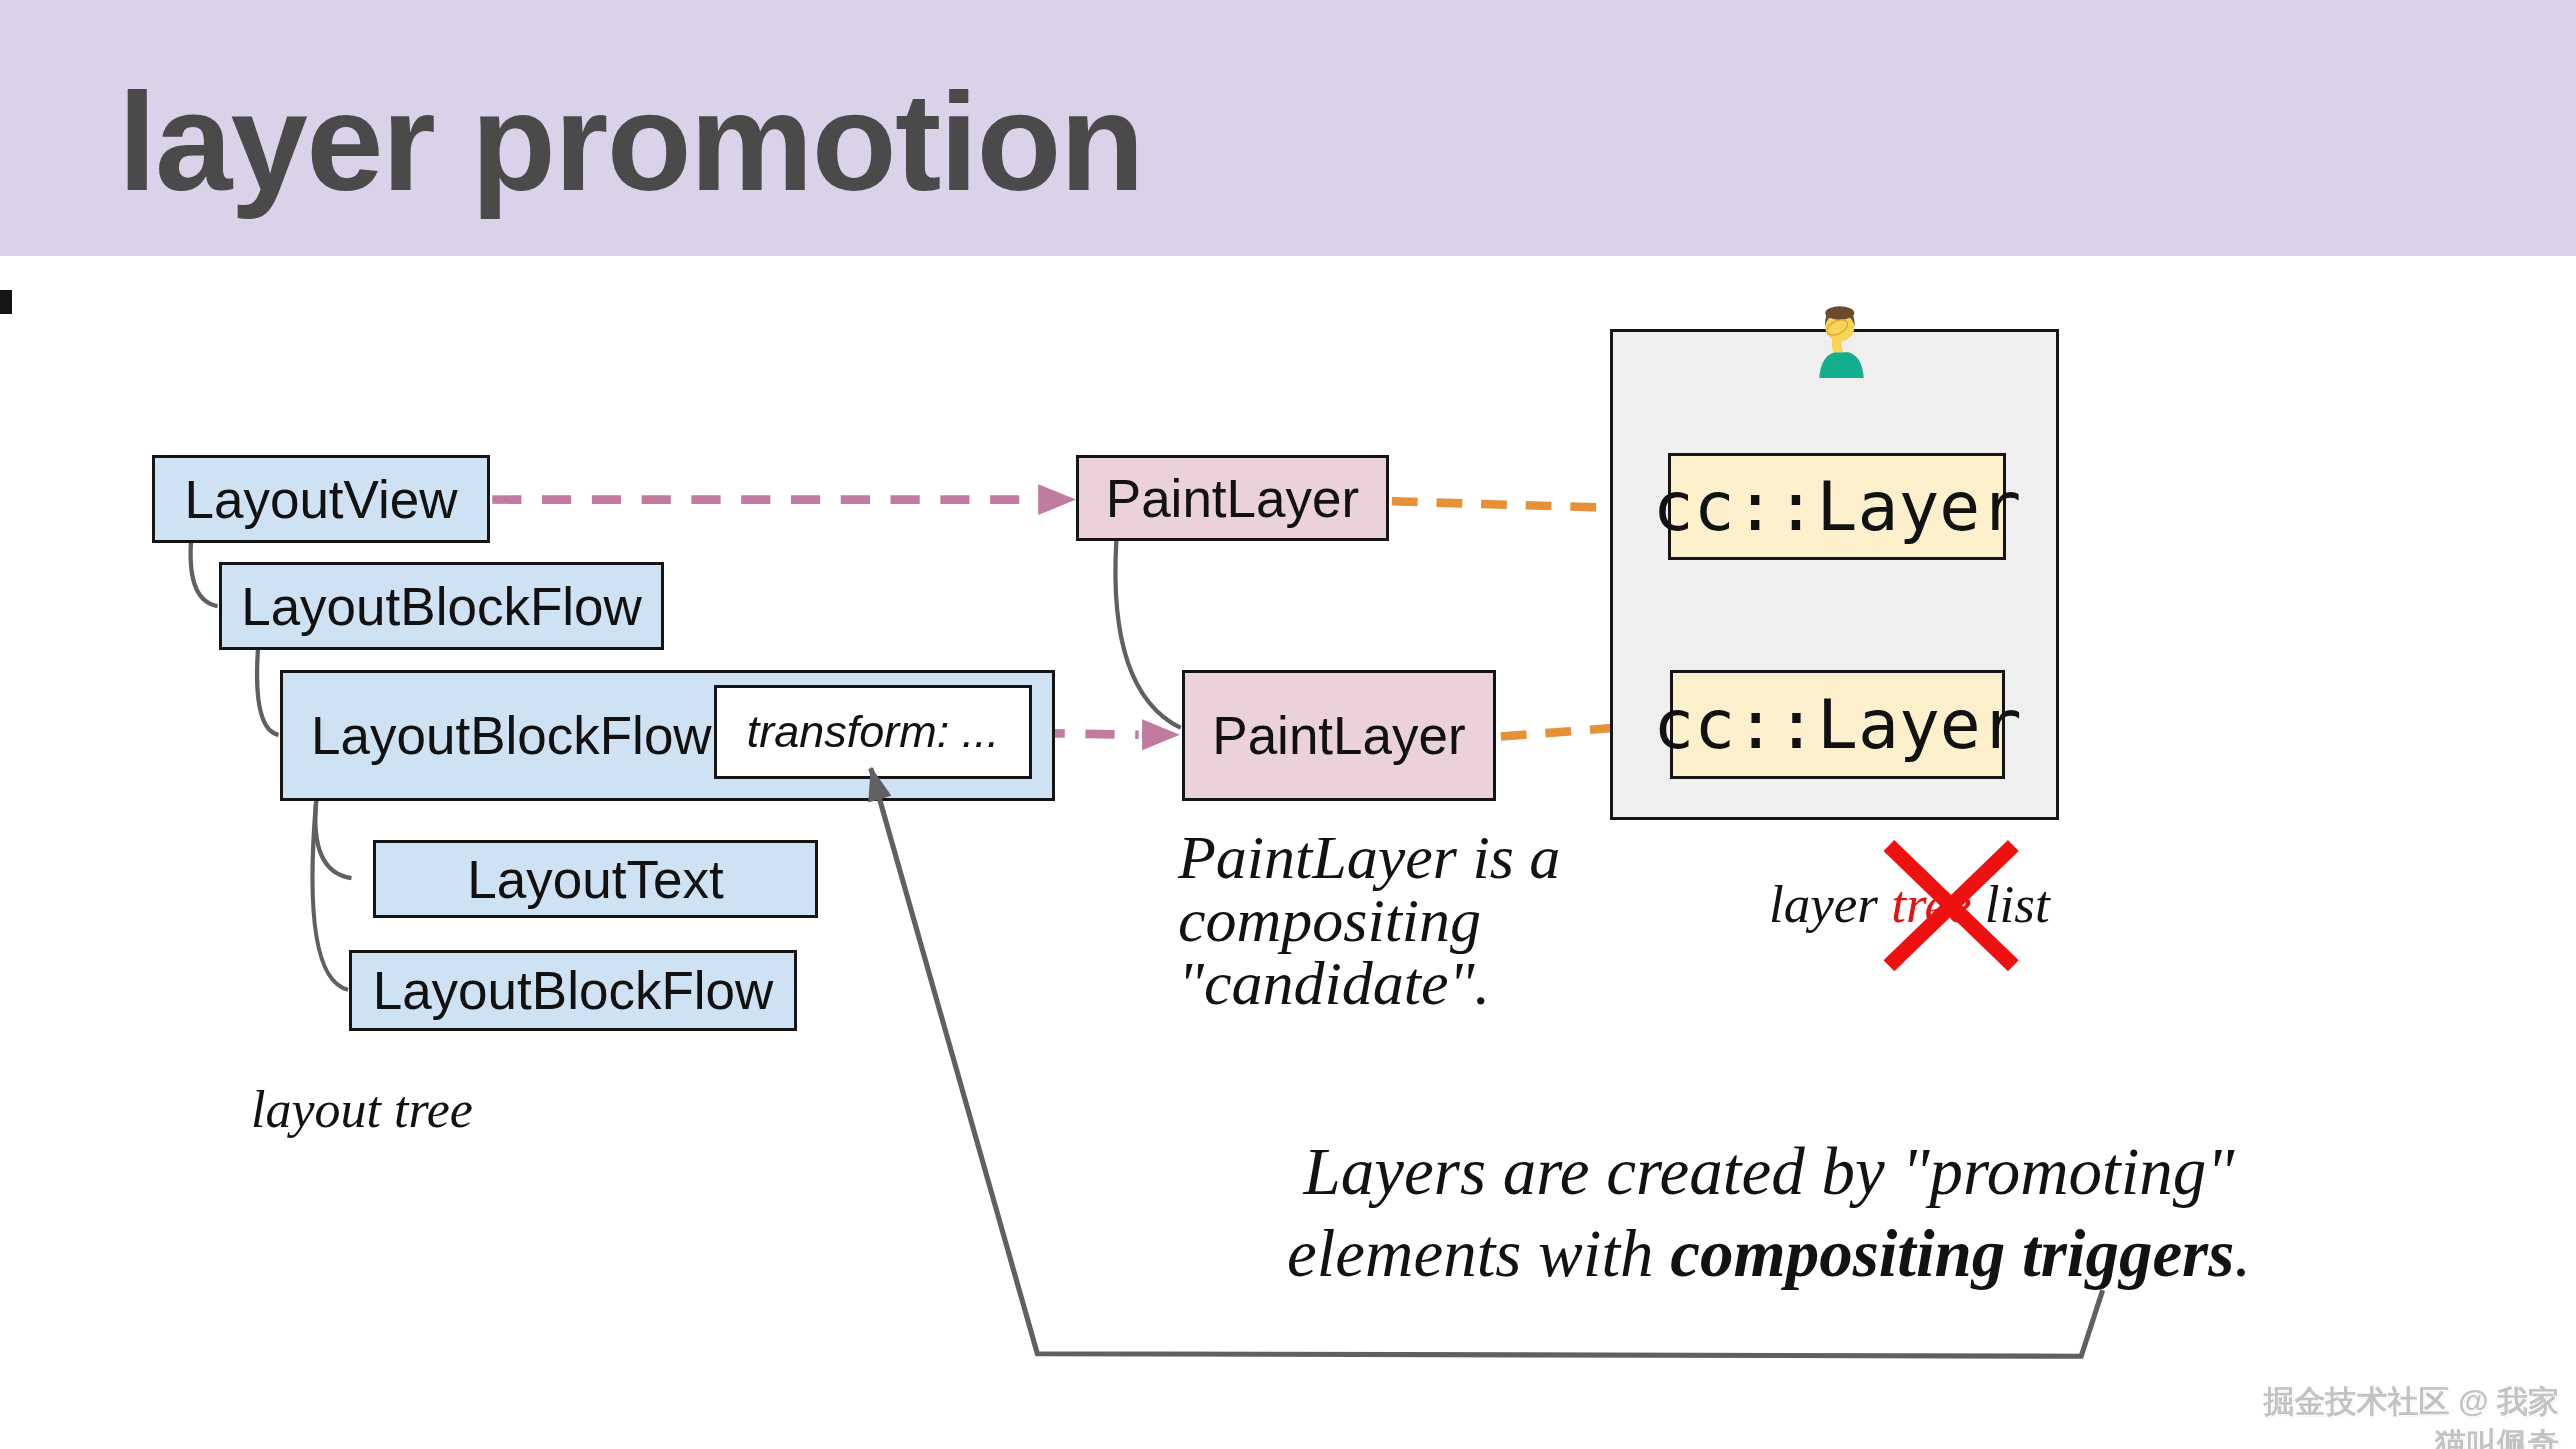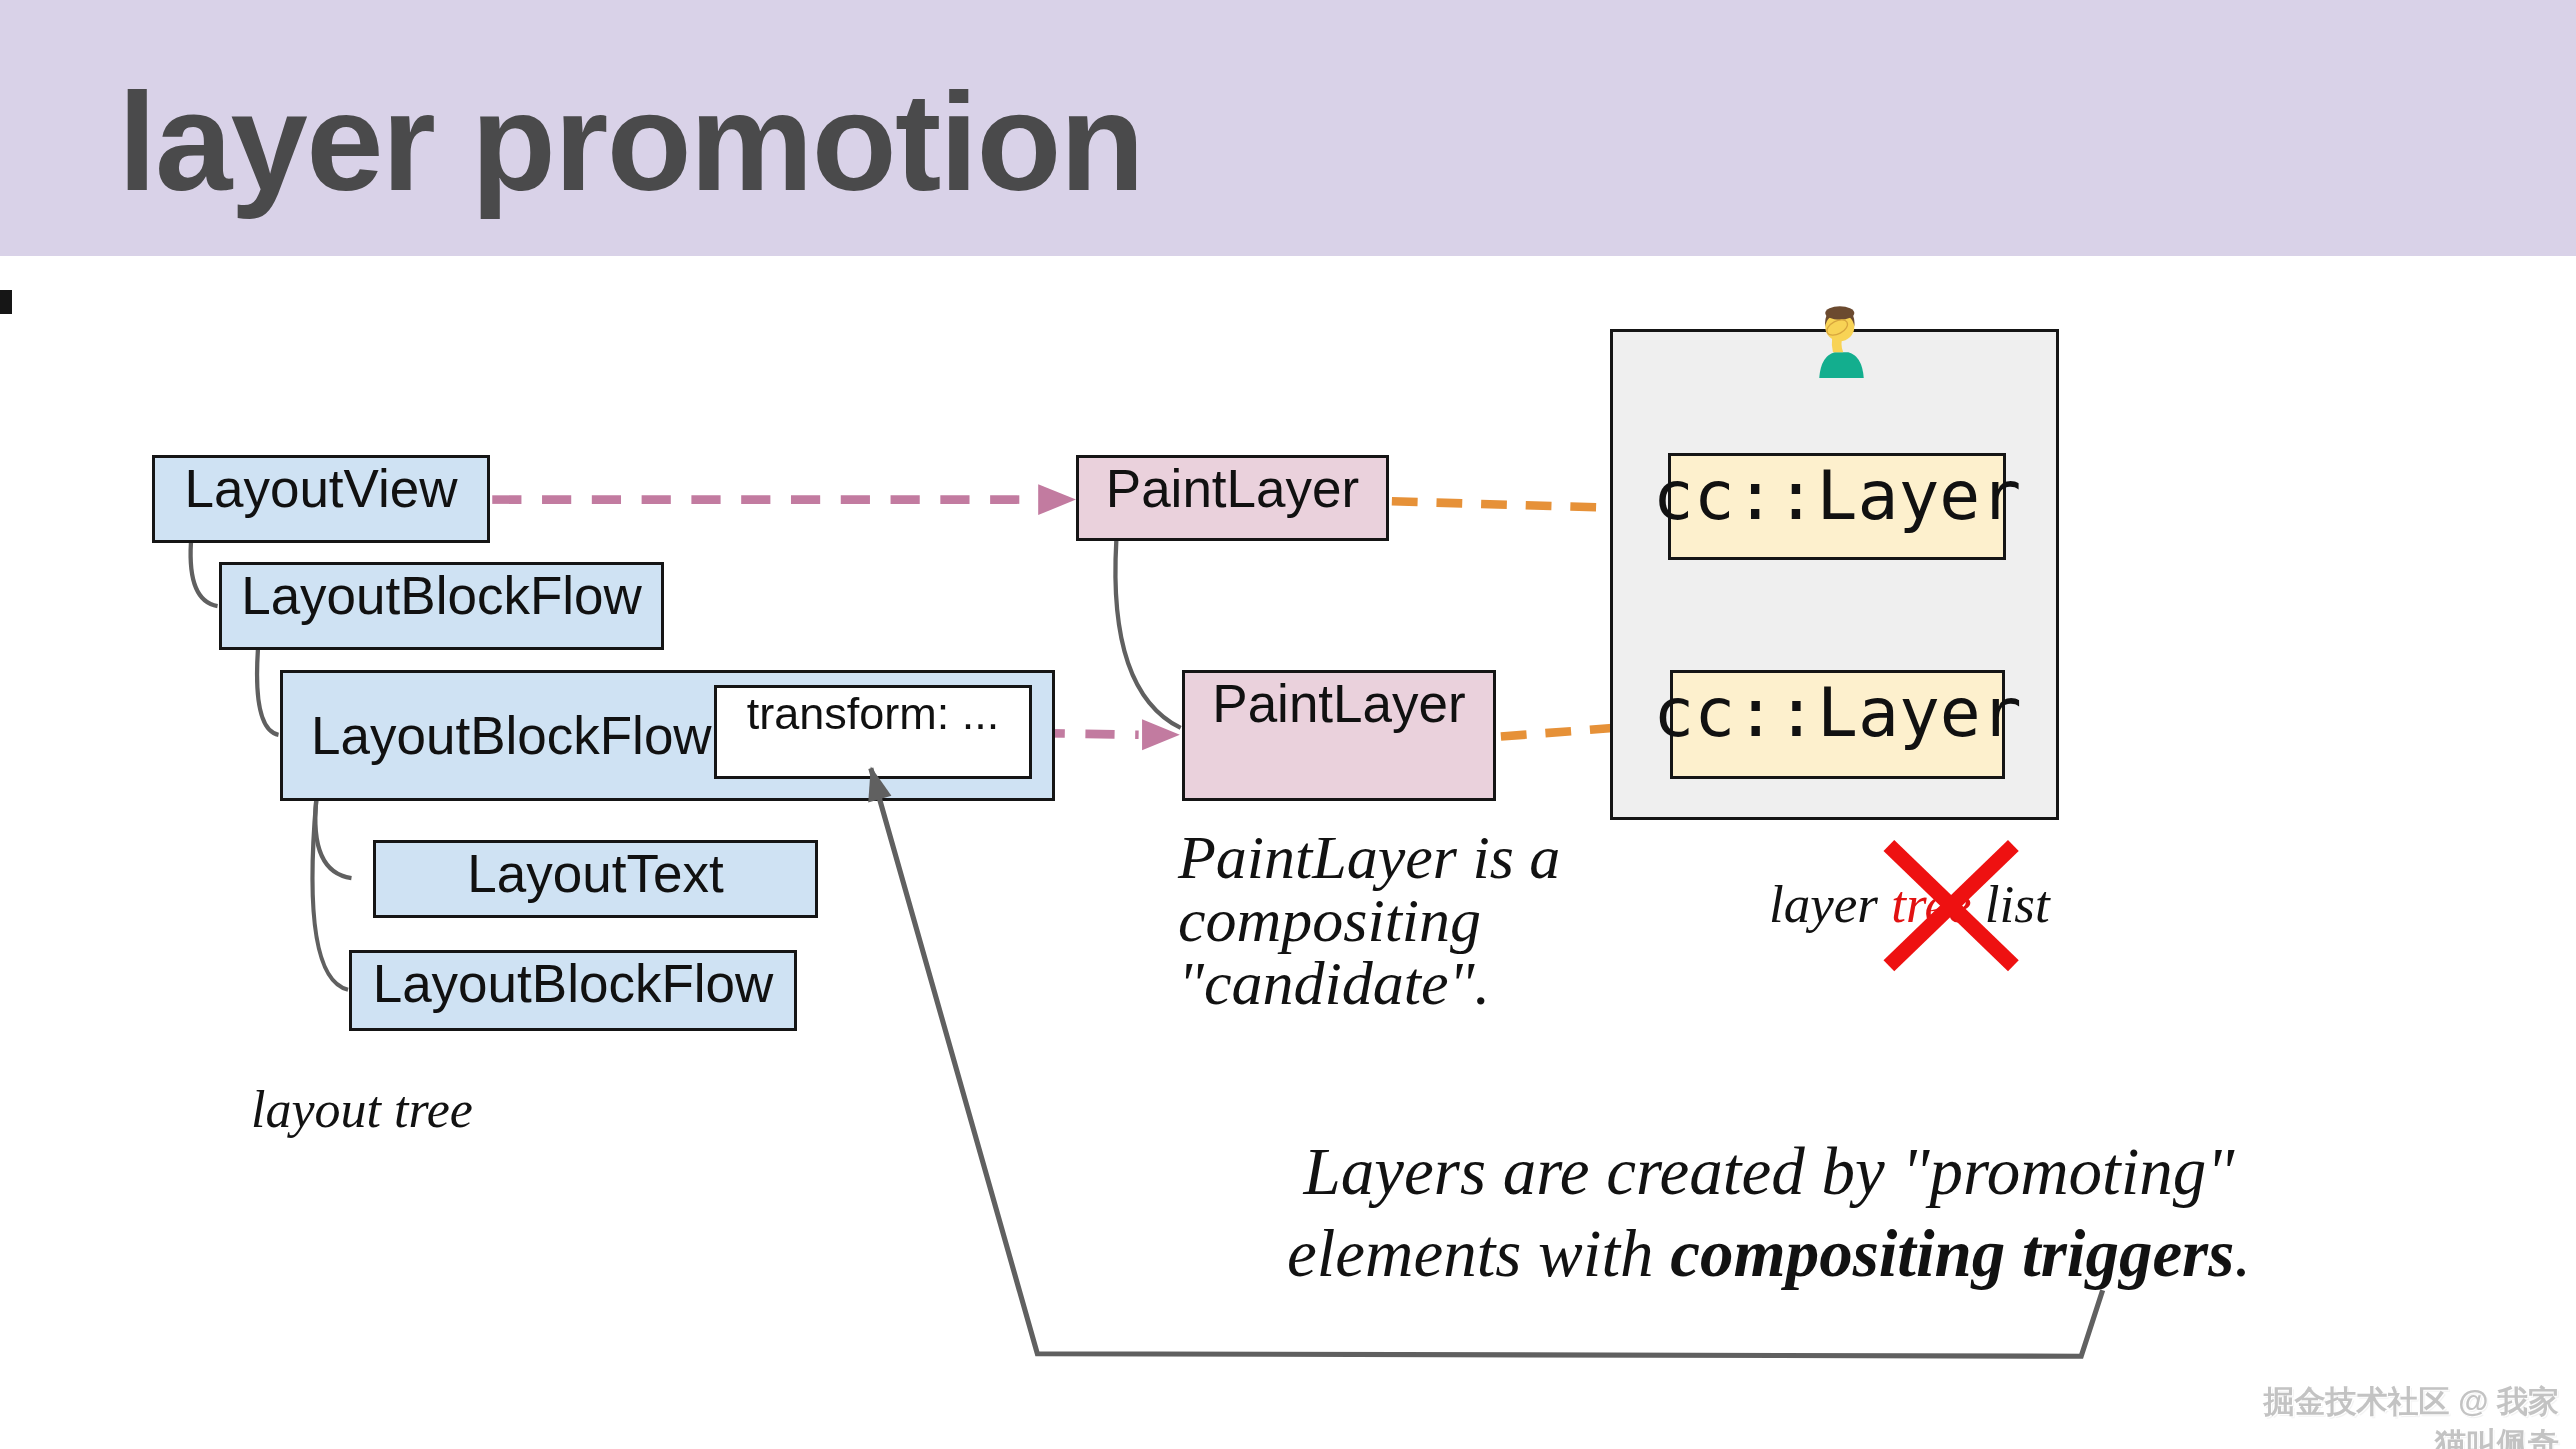--- a/index.html
+++ b/index.html
@@ -5,21 +5,21 @@
   html,body{margin:0;padding:0;background:#ffffff;}
   #stage{position:relative;width:2576px;height:1449px;background:#ffffff;overflow:hidden;
          font-family:"Liberation Sans",sans-serif;}
   .layer-svg{position:absolute;left:0;top:0;pointer-events:none;}
   
   #header{position:absolute;left:0;top:0;width:2576px;height:256px;background:#d9d2e8;}
   #page-title{position:absolute;left:118px;top:72px;font-size:139px;font-weight:bold;
               color:#4a4a4b;letter-spacing:-1.7px;line-height:1;}
   
   .box{position:absolute;box-sizing:border-box;border:3.4px solid #151515;
-       display:flex;justify-content:center;
+       display:flex;align-items:center;justify-content:center;
        font-size:53px;color:#111;}
   .blue{background:#cfe2f3;}
   .pink{background:#ead1dc;}
   .cream{background:#fdf0cd;font-family:"DejaVu Sans Mono",monospace;font-size:68px;}
   .white{background:#ffffff;font-size:45px;}
   .big-label{position:absolute;left:311px;top:670px;width:404px;height:131px;
              display:flex;align-items:center;font-size:53px;color:#111;}
   
   #lth-container{position:absolute;left:1610px;top:329px;width:449px;height:491px;
                  box-sizing:border-box;border:3.4px solid #151515;background:#efefef;}
@@ -75,21 +75,21 @@
   <div class="box blue" style="left:152px;top:455px;width:338px;height:88px;">
     <span>LayoutView</span>
   </div>
   <div class="box blue" style="left:219px;top:562px;width:445px;height:88px;">
     <span>LayoutBlockFlow</span>
   </div>
   <div class="box blue" style="left:280px;top:670px;width:775px;height:131px;"></div>
   <div class="big-label">
     <span>LayoutBlockFlow</span>
   </div>
-  <div class="box white" style="left:714px;top:685px;width:318px;height:94px;">
+  <div class="box white" style="left:714px;top:685px;width:318px;height:94px;font-style:italic;">
     <span>transform: ...</span>
   </div>
   <div class="box blue" style="left:373px;top:840px;width:445px;height:78px;">
     <span>LayoutText</span>
   </div>
   <div class="box blue" style="left:349px;top:950px;width:448px;height:81px;">
     <span>LayoutBlockFlow</span>
   </div>
   <div class="serif-note" id="layout-tree-caption">layout tree</div>
 

